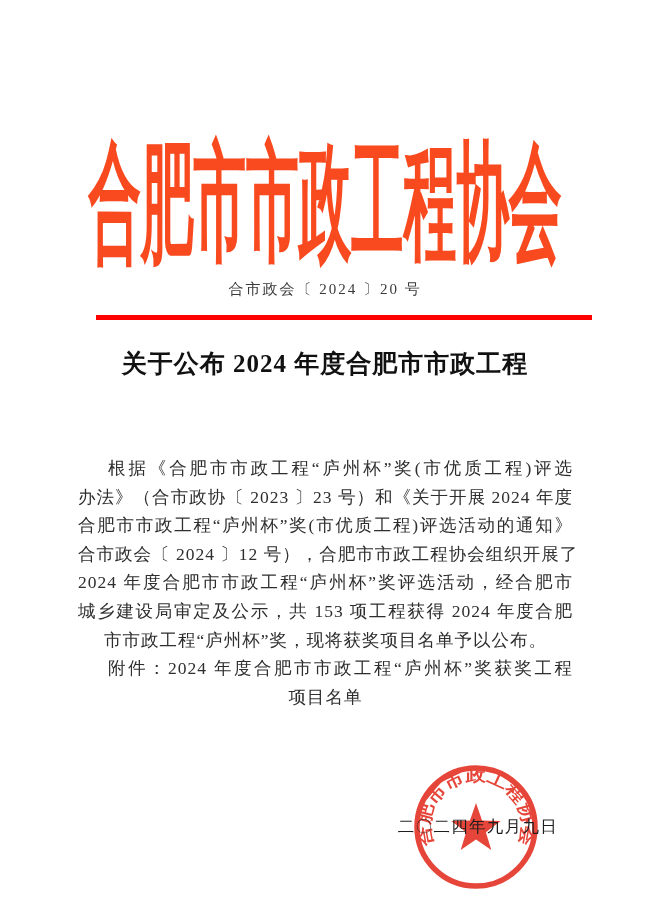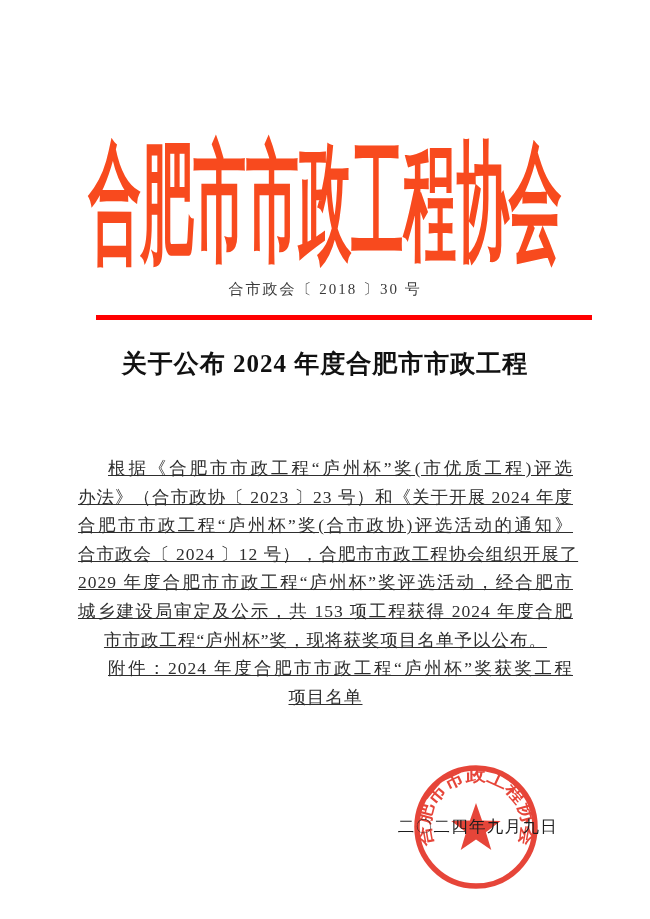--- a/index.html
+++ b/index.html
@@ -68,21 +68,20 @@
   }
   .body-block {
     position: absolute;
     top: 407px;
     left: 78px;
     width: 495px;
     font-size: 17.5px;
     line-height: 28.6px;
     letter-spacing: 1px;
     color: #2e2e2e;
-    text-decoration: underline;
   }
   .bl { white-space: nowrap; text-align: center; }
   .bl.fill { text-align: justify; text-align-last: justify; }
   .bl.indent { padding-left: 30px; }
   .seal {
     position: absolute;
     top: 716px;
     left: 412px;
     width: 128px;
     height: 128px;
@@ -104,34 +103,34 @@
 </style>
 </head>
 <body>
 
 <div class="page">
 
   <div class="org-title-wrap">
     <div class="org-title">合肥市市政工程协会</div>
   </div>
 
-  <div class="doc-number">合市政会〔 2018 〕30 号</div>
+  <div class="doc-number">合市政会〔 2024 〕20 号</div>
 
   <div class="red-rule"></div>
 
   <div class="heading">
     <div>关于公布 2024 年度合肥市市政工程</div>
   </div>
 
   <div class="body-block">
     <div class="bl indent fill">根据《合肥市市政工程“庐州杯”奖(市优质工程)评选</div>
     <div class="bl fill">办法》（合市政协〔 2023 〕23 号）和《关于开展 2024 年度</div>
-    <div class="bl fill">合肥市市政工程“庐州杯”奖(合市政协)评选活动的通知》</div>
+    <div class="bl fill">合肥市市政工程“庐州杯”奖(市优质工程)评选活动的通知》</div>
     <div class="bl fill">合市政会〔 2024 〕12 号），合肥市市政工程协会组织开展了</div>
-    <div class="bl fill">2029 年度合肥市市政工程“庐州杯”奖评选活动，经合肥市</div>
+    <div class="bl fill">2024 年度合肥市市政工程“庐州杯”奖评选活动，经合肥市</div>
     <div class="bl fill">城乡建设局审定及公示，共 153 项工程获得 2024 年度合肥</div>
     <div class="bl">市市政工程“庐州杯”奖，现将获奖项目名单予以公布。</div>
     <div class="bl indent fill">附件：2024 年度合肥市市政工程“庐州杯”奖获奖工程</div>
     <div class="bl">项目名单</div>
   </div>
 
   <div class="seal">
     <svg width="128" height="128" viewBox="0 0 128 128">
       <circle cx="64" cy="64" r="59" fill="none" stroke="#e5382b" stroke-width="5.5"></circle>
       <defs>

